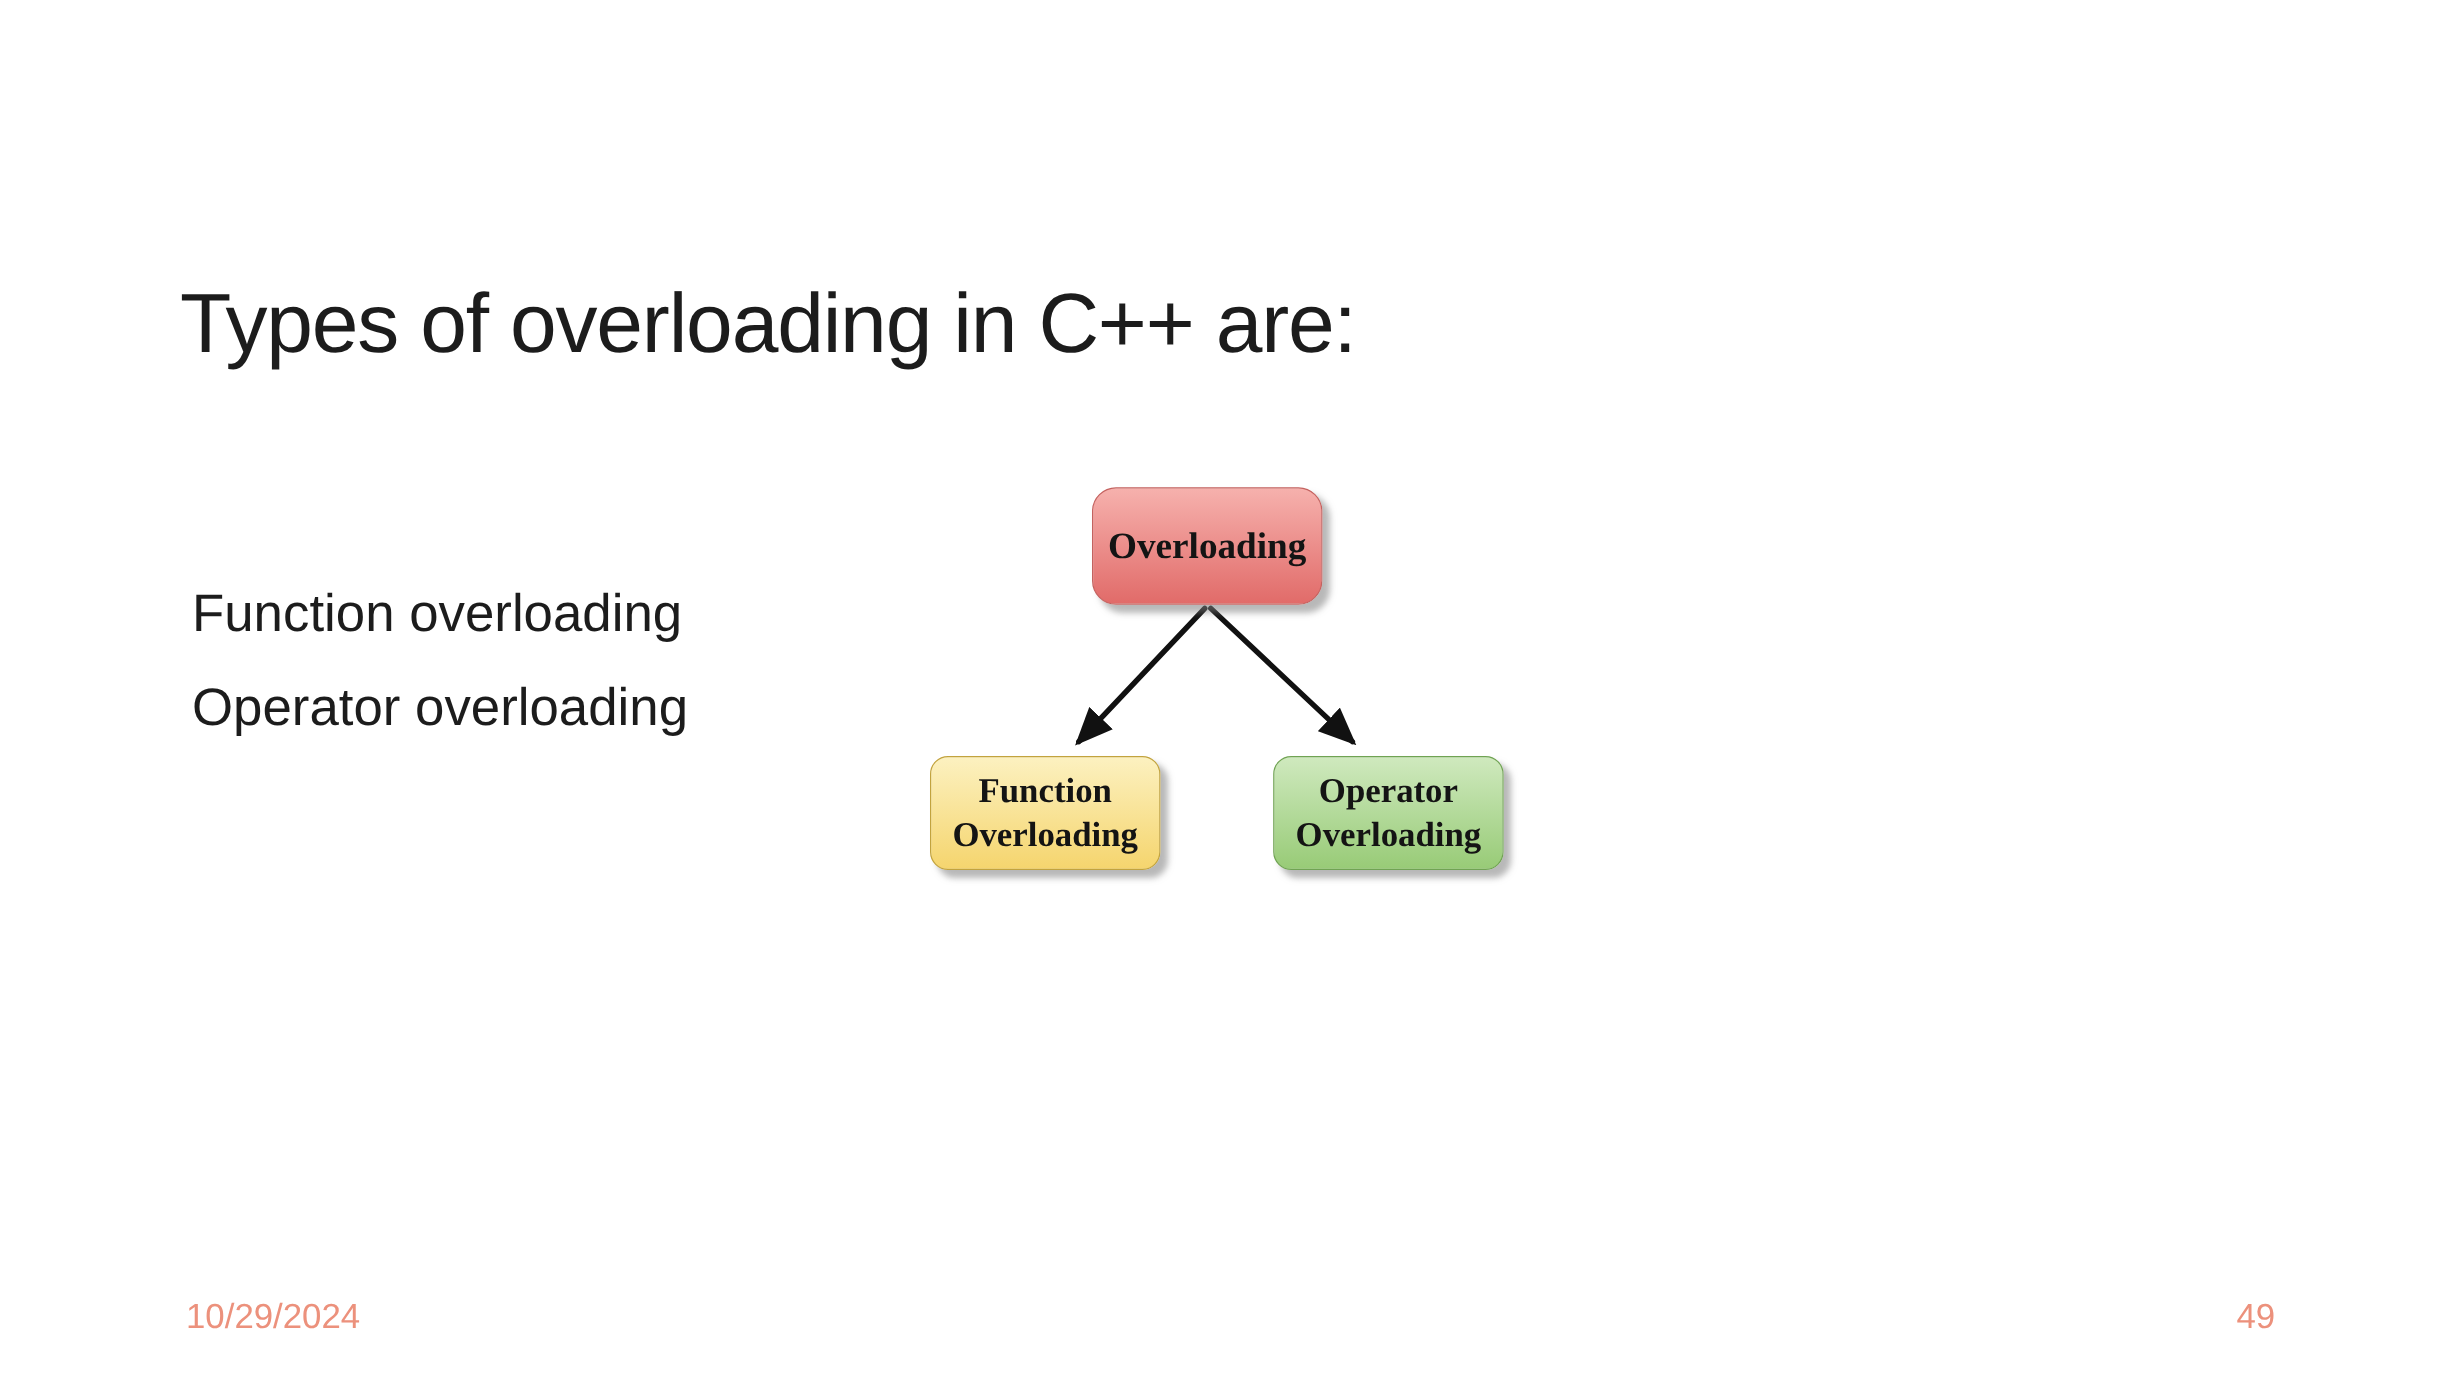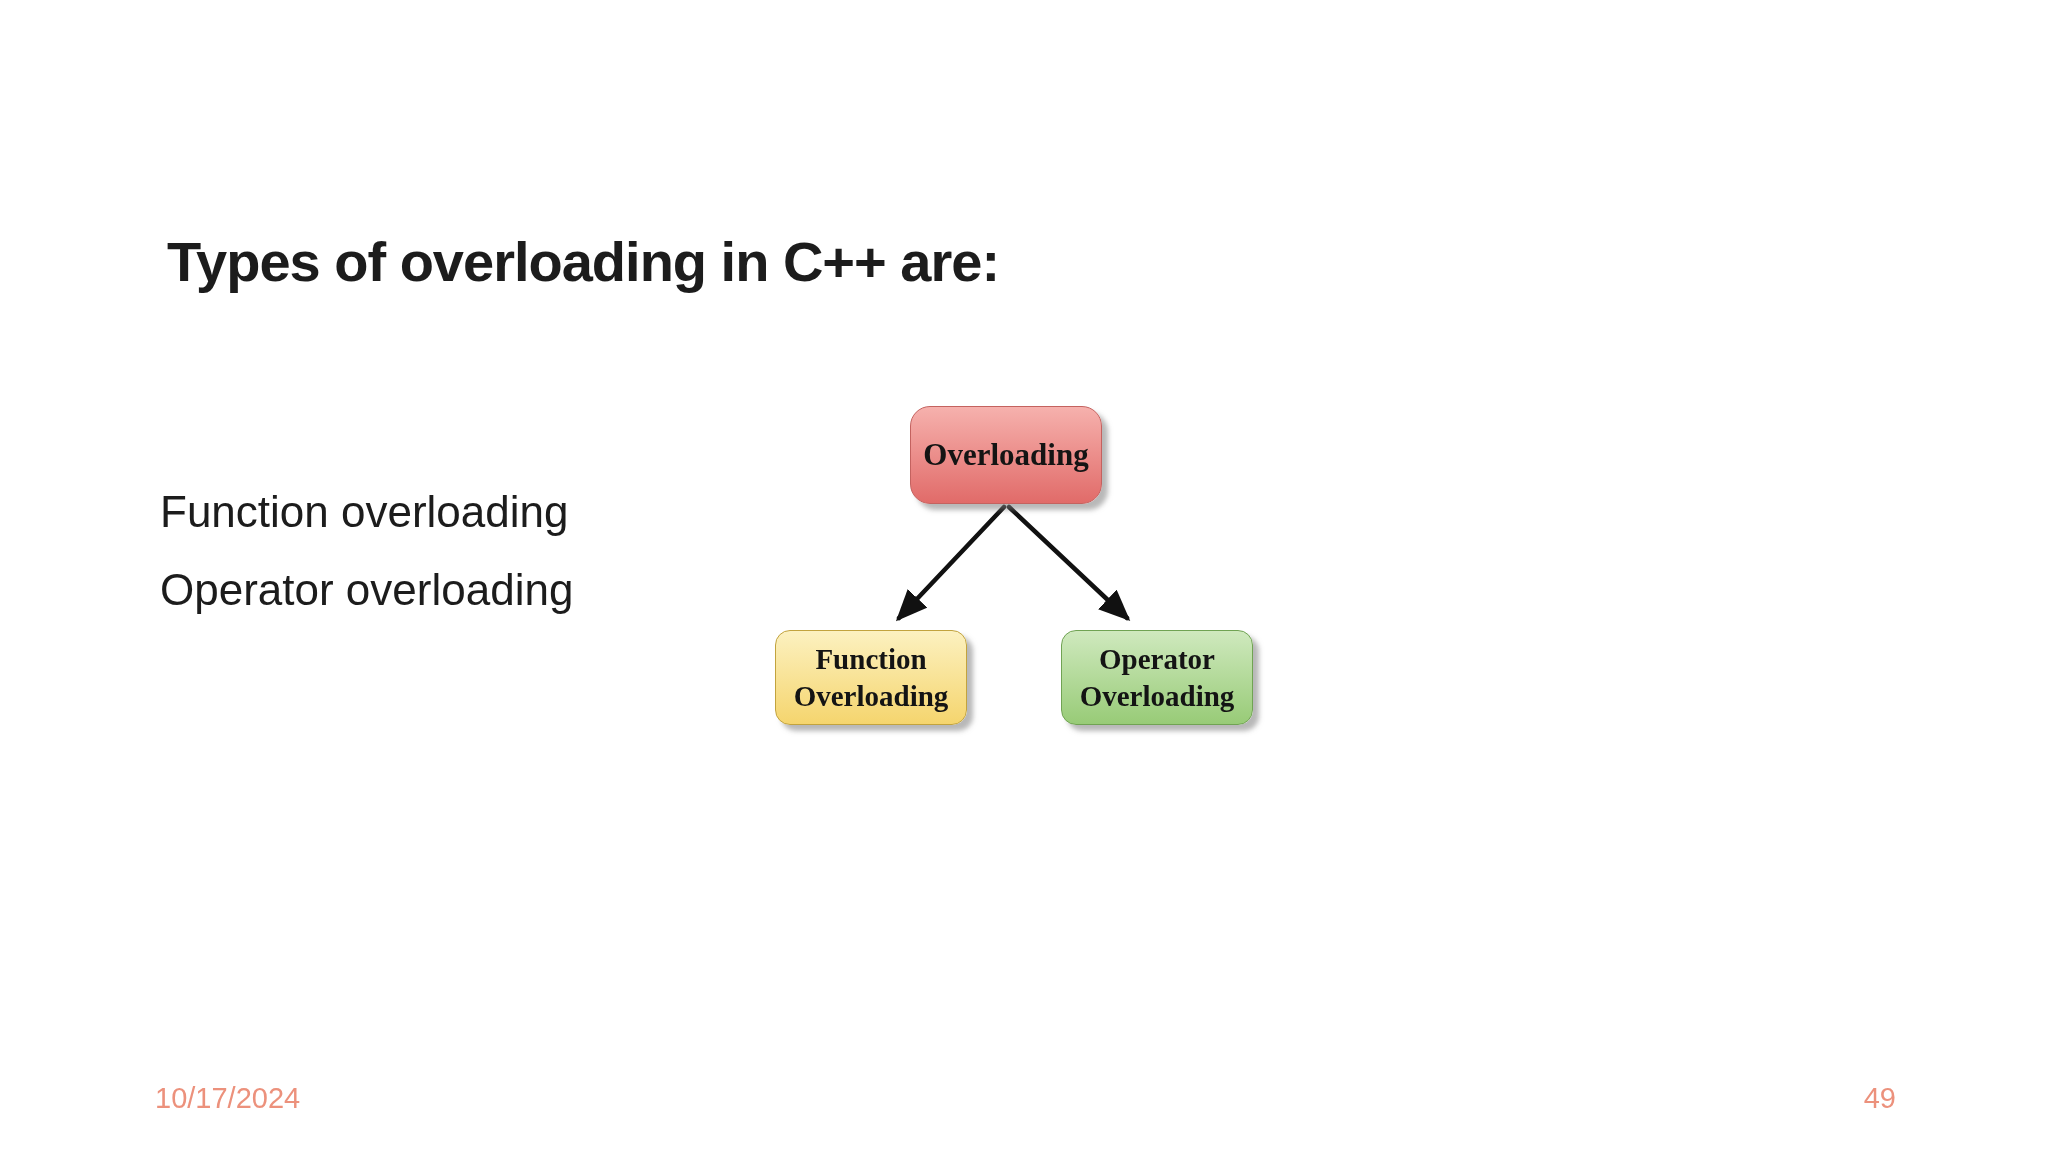--- a/index.html
+++ b/index.html
@@ -7,26 +7,25 @@
     position:relative;
     width:2048px;height:1152px;
     background:#ffffff;
     overflow:hidden;
     font-family:"Liberation Sans",sans-serif;
   }
   .title{
     position:absolute;
     left:150px;top:232px;
     width:1400px;
-    font-size:56px;
-    font-weight:700;
+    font-size:70px;
+    font-weight:400;
     letter-spacing:-1px;
     line-height:1.08;
     color:var(--text_dark);
-    margin-left:17px;
   }
   .body-text{
     position:absolute;
     left:160px;top:490px;
   }
   .body-line{
     font-size:44px;
     font-weight:400;
     color:var(--text_dark);
     line-height:1;
@@ -118,17 +117,17 @@
     <line x1="1004" y1="507" x2="899" y2="618" marker-end="url(#arrowhead)"></line>
     <line x1="1009" y1="507" x2="1127" y2="618" marker-end="url(#arrowhead)"></line>
   </svg>
 
   <div class="node node-root">Overloading</div>
 
   <div class="node node-function">Function Overloading</div>
 
   <div class="node node-operator">Operator Overloading</div>
 
-  <div class="footer-date">10/17/2024</div>
+  <div class="footer-date">10/29/2024</div>
 
   <div class="footer-page">49</div>
 
 </div>
 
 </body></html>

